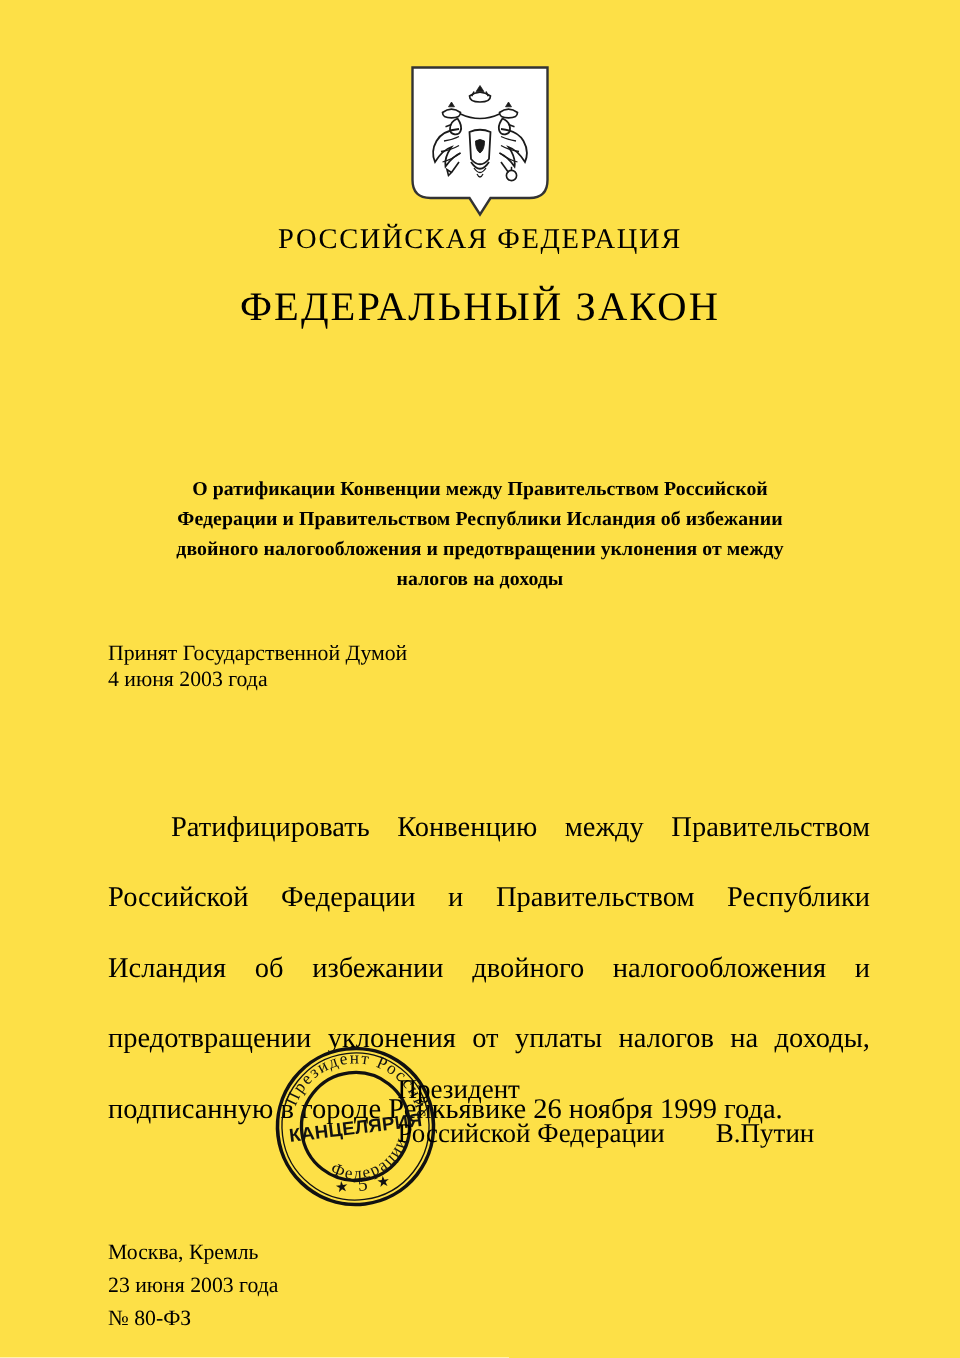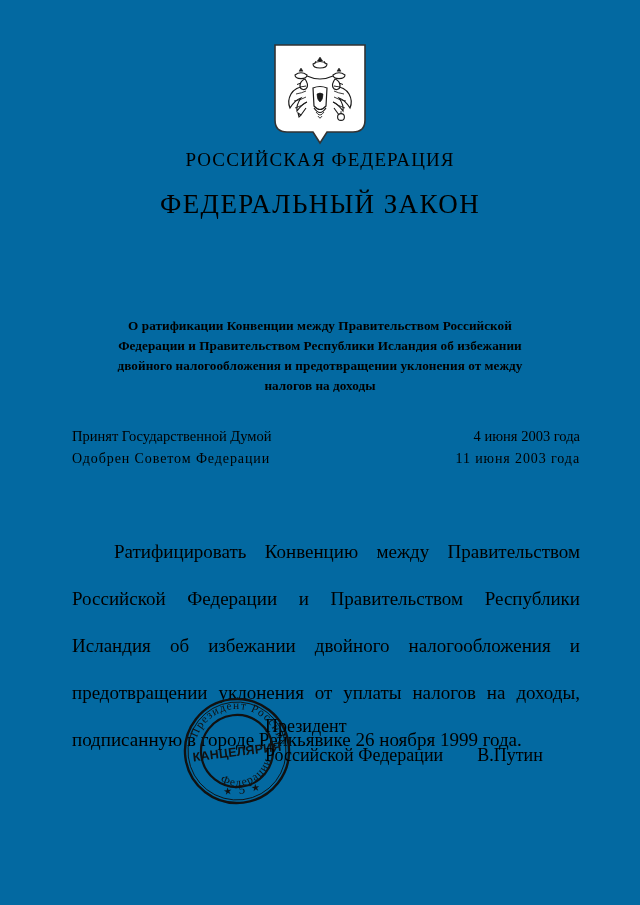--- a/index.html
+++ b/index.html
@@ -8,21 +8,21 @@
     background: #ffffff;
   }
   body {
     font-family: "Liberation Serif", "DejaVu Serif", serif;
     color: #000000;
   }
   .page {
     position: relative;
     width: 640px;
     height: 905px;
-    background: #0369a1;
+    background: #fde047;
     overflow: hidden;
   }
 
   
   .emblem-wrap {
     position: absolute;
     left: 0;
     top: 42px;
     width: 640px;
     display: flex;
@@ -71,21 +71,22 @@
   .adoption {
     position: absolute;
     left: 72px;
     top: 428px;
     width: 508px;
     font-size: 14.5px;
   }
   .adoption-row {
     display: flex;
     justify-content: space-between;
-    align-items: flex-end;
+    align-items: flex-start;
+    flex-direction: column;
   }
   .adoption-row + .adoption-row {
     margin-top: 6px;
   }
   .adoption-row.spaced .label,
   .adoption-row.spaced .date {
     letter-spacing: 0.9px;
     font-size: 14px;
   }
 
@@ -188,24 +189,20 @@
     <div class="country-title">РОССИЙСКАЯ ФЕДЕРАЦИЯ</div>
     <div class="law-title">ФЕДЕРАЛЬНЫЙ ЗАКОН</div>
   </div>
 
   <div class="subtitle">О ратификации Конвенции между Правительством Российской Федерации и Правительством Республики Исландия об избежании двойного налогообложения и предотвращении уклонения от между налогов на доходы</div>
 
   <div class="adoption">
     <div class="adoption-row">
       <span class="label">Принят Государственной Думой</span>
       <span class="date">4 июня 2003 года</span>
-    </div>
-    <div class="adoption-row spaced">
-      <span class="label">Одобрен Советом Федерации</span>
-      <span class="date">11 июня 2003 года</span>
     </div>
   </div>
 
   <div class="body-text">Ратифицировать Конвенцию между Правительством Российской Федерации и Правительством Республики Исландия об избежании двойного налогообложения и предотвращении уклонения от уплаты налогов на доходы, подписанную в городе Рейкьявике 26 ноября 1999 года.</div>
 
   <div class="stamp">
     <svg width="110" height="110" viewBox="0 0 110 110" aria-hidden="true">
       <defs>
         <path id="ringTop" d="M 55,55 m -42,0 a 42,42 0 1,1 84,0" fill="none"></path>
         <path id="ringBot" d="M 55,55 m -35,0 a 35,35 0 1,0 70,0" fill="none"></path>
@@ -226,14 +223,19 @@
     </svg>
   </div>
 
   <div class="signature">
     <div>Президент</div>
     <div>
       <span>Российской Федерации</span><span class="sig-name">В.Путин</span>
     </div>
   </div>
 
+  <div class="footer">
+    <div>Москва, Кремль</div>
+    <div>23 июня 2003 года</div>
+    <div>№ 80-ФЗ</div>
+  </div>
 
 </div>
 
 </body></html>

